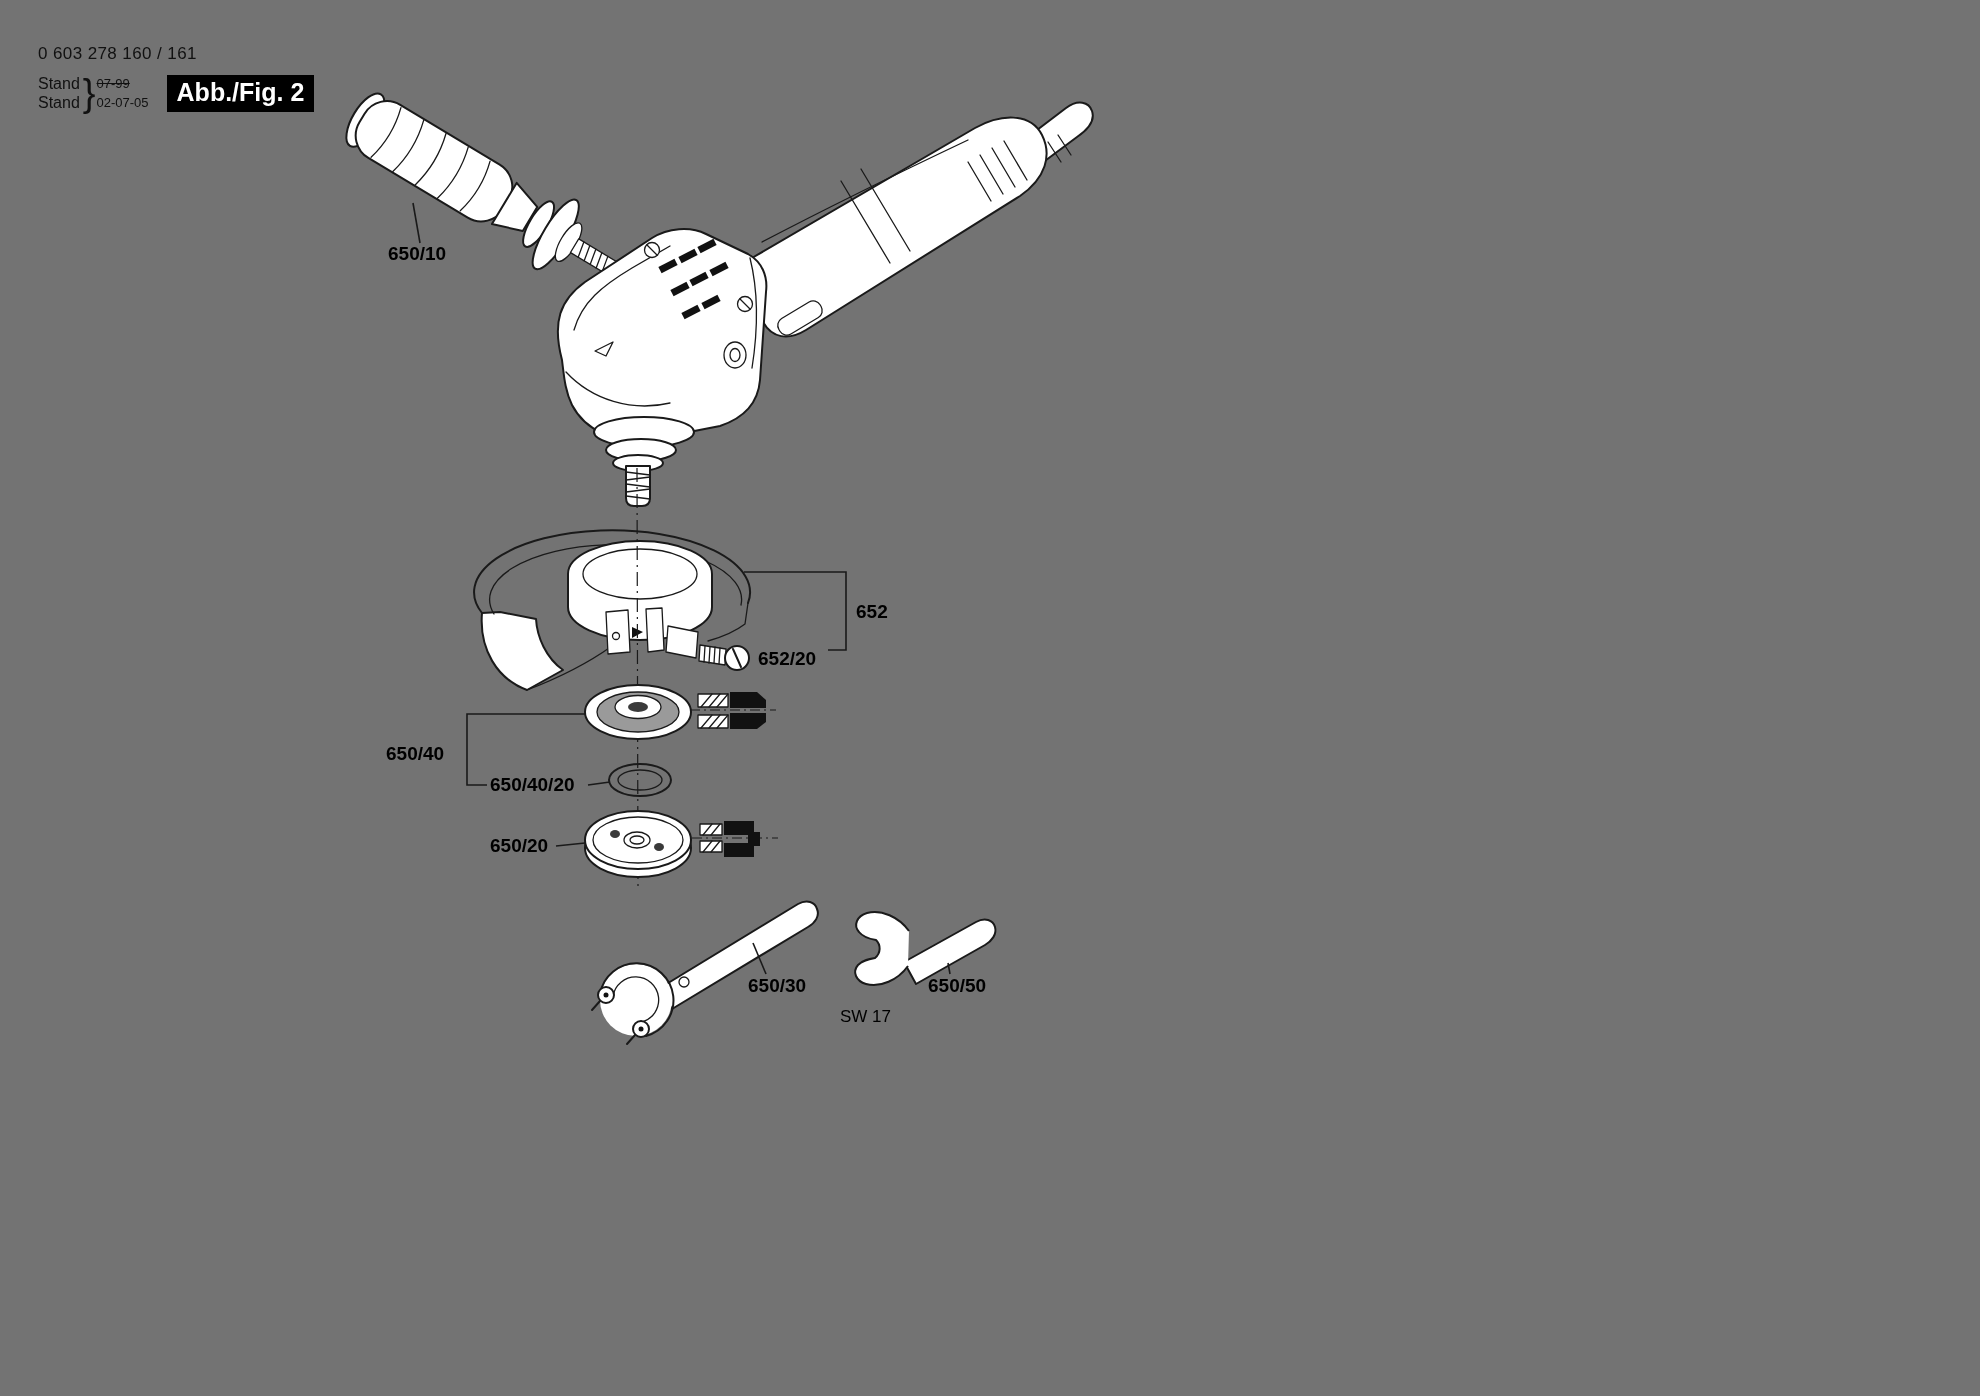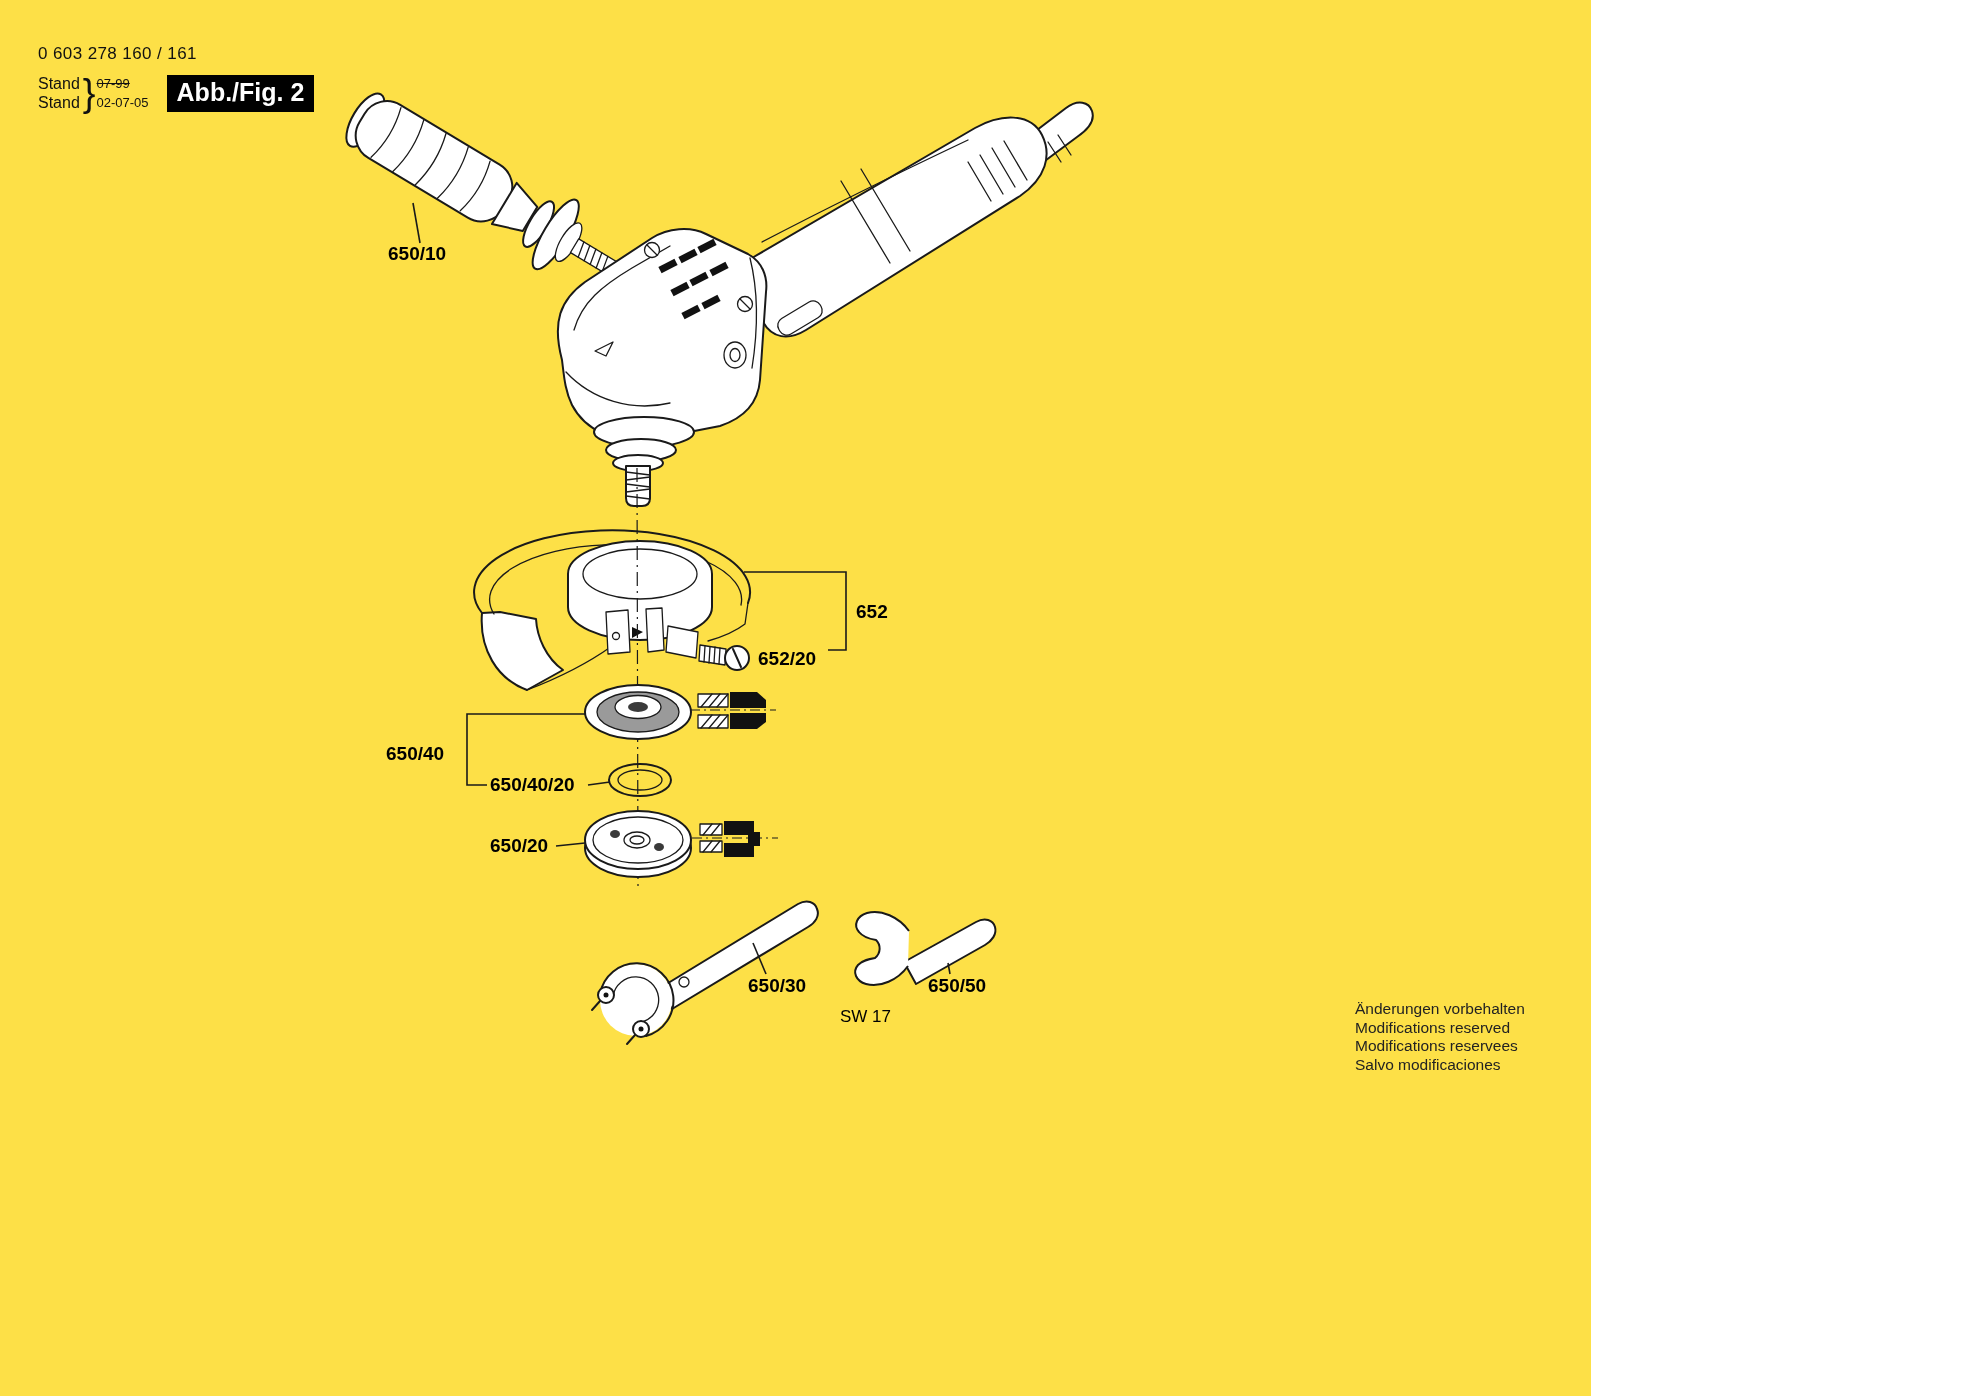--- a/index.html
+++ b/index.html
@@ -1,16 +1,16 @@
 <!DOCTYPE html>
 <html><head>
 <meta charset="utf-8">
 <style>
   html,body{margin:0;padding:0;background:#fff;}
-  .page{position:relative;width:1591px;height:1396px;background:#fde047;overflow:hidden;
+  .page{position:relative;width:1980px;height:1396px;background:#737373;overflow:hidden;
         font-family:"Liberation Sans",sans-serif;color:#111;}
   .partno{position:absolute;left:38px;top:44px;font-size:17px;letter-spacing:.4px;}
   .stamp{position:absolute;left:38px;top:74px;display:flex;align-items:center;}
   .stamp-labels{font-size:16px;line-height:19px;}
   .brace{font-size:38px;font-weight:400;margin:0 1px 0 3px;line-height:38px;}
   .dates{font-size:13px;line-height:19px;}
   .struck{text-decoration:line-through;}
   .figbox{background:#000;color:#fff;font-weight:bold;font-size:25px;padding:3px 10px 5px 10px;margin-left:18px;}
   .footer{position:absolute;left:1355px;top:1000px;font-size:15.5px;line-height:18.5px;color:#222;}
   svg{position:absolute;left:0;top:0;}
@@ -265,20 +265,14 @@
     <text class="lbl" x="856" y="618">652</text>
     <text class="lbl" x="758" y="665">652/20</text>
     <text class="lbl" x="386" y="760">650/40</text>
     <text class="lbl" x="490" y="791">650/40/20</text>
     <text class="lbl" x="490" y="852">650/20</text>
     <text class="lbl" x="748" y="992">650/30</text>
     <text class="lbl" x="928" y="992">650/50</text>
     <text class="lblr" x="840" y="1022">SW 17</text>
   </svg>
 
-  <div class="footer">
-    <div>Änderungen vorbehalten</div>
-    <div>Modifications reserved</div>
-    <div>Modifications reservees</div>
-    <div>Salvo modificaciones</div>
-  </div>
 
 </div>
 
 </body></html>

